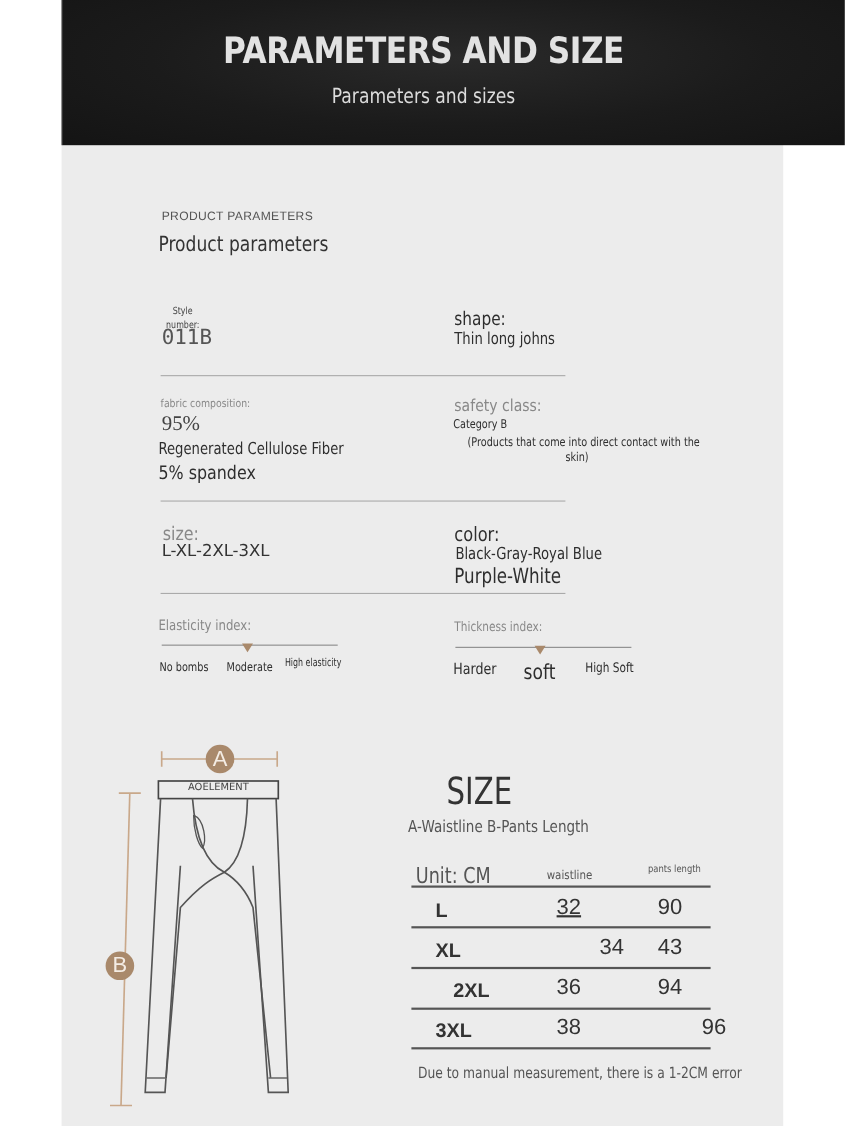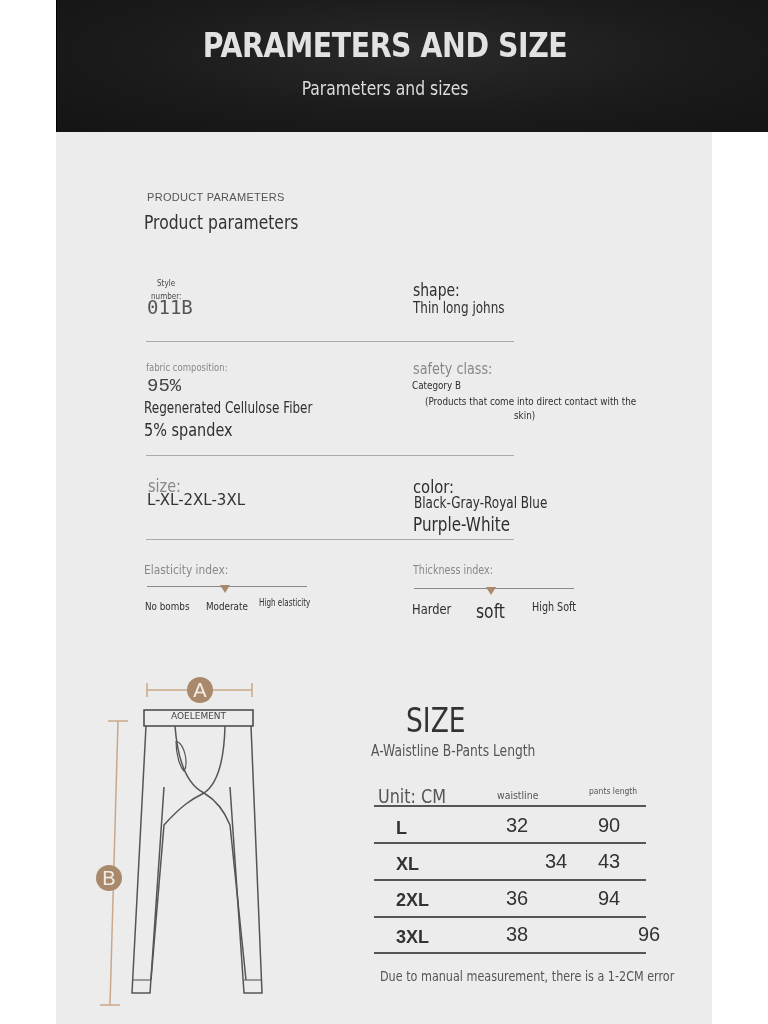--- a/index.html
+++ b/index.html
@@ -77,21 +77,21 @@
   <div class="abs cond lbl-tiny" style="left:101px; top:278px;">Style</div>
   <div class="abs cond lbl-tiny" style="left:95px; top:291px;">number:</div>
   <div class="abs" style="left:91px; top:296px; font-family:'DejaVu Sans Mono', monospace; font-size:19px; color:#555;">011B</div>
 
   <div class="abs cond val" style="left:357px; top:280px; font-size:17px; transform:scaleX(0.82);">shape:</div>
   <div class="abs cond val" style="left:357px; top:299px; font-size:15px; transform:scaleX(0.8);">Thin long johns</div>
 
   <div class="hr" style="left:90px; top:341px; width:368px;"></div>
 
   <div class="abs cond lbl-gray" style="left:90px; top:362px; font-size:10px; transform:scaleX(0.85);">fabric composition:</div>
-  <div class="abs" style="left:91px; top:375px; font-family:Liberation Mono, monospace; font-size:19px; color:#444; height:18px; overflow:hidden;">95%</div>
+  <div class="abs" style="left:91px; top:375px; font-family:Liberation Serif, serif; font-size:19px; color:#444; height:18px; overflow:hidden;">95%</div>
   <div class="abs cond val" style="left:88px; top:399px; font-size:15px; transform:scaleX(0.8);">Regenerated Cellulose Fiber</div>
   <div class="abs cond val" style="left:88px; top:420px; font-size:17px; transform:scaleX(0.85);">5% spandex</div>
 
   <div class="abs cond lbl-gray" style="left:357px; top:360px; font-size:15px; transform:scaleX(0.85);">safety class:</div>
   <div class="abs cond val" style="left:356px; top:379px; font-size:11px; transform:scaleX(0.8);">Category B</div>
   <div class="abs cond val" style="left:369px; top:395px; font-size:11px; transform:scaleX(0.8);">(Products that come into direct contact with the</div>
   <div class="abs cond val" style="left:458px; top:409px; font-size:11px; transform:scaleX(0.8);">skin)</div>
 
   <div class="hr" style="left:90px; top:455px; width:368px;"></div>
 
@@ -148,34 +148,34 @@
   <div class="abs cond size-title">SIZE</div>
   <div class="abs cond size-sub">A-Waistline B-Pants Length</div>
   <div class="abs cond unit">Unit: CM</div>
   <div class="abs cond colh" style="left:441px; top:789px;">waistline</div>
   <div class="abs cond colh" style="left:533px; top:786px; font-size:9px;">pants length</div>
   <div class="thick-line" style="left:318px; top:805px; width:272px;"></div>
 
   <div>
     <div>
       <div class="abs size-lbl" style="left:340px; top:818px;">L</div>
-      <div class="abs num" style="left:450px; top:814px;">32</div>
+      <div class="abs num" style="left:450px; top:814px;text-decoration:underline;">32</div>
       <div class="abs num" style="left:542px; top:814px;">90</div>
     </div>
     <div class="thick-line" style="left:318px; top:842px; width:272px;"></div>
 
     <div>
       <div class="abs size-lbl" style="left:340px; top:854px;">XL</div>
       <div class="abs num" style="left:450px; top:850px;margin-left:39px;">34</div>
       <div class="abs num" style="left:542px; top:850px;">43</div>
     </div>
     <div class="thick-line" style="left:318px; top:879px; width:272px;"></div>
 
     <div>
-      <div class="abs size-lbl" style="left:340px; top:890px;">2XL</div>
+      <div class="abs size-lbl" style="left:356px; top:890px;">2XL</div>
       <div class="abs num" style="left:450px; top:887px;">36</div>
       <div class="abs num" style="left:542px; top:887px;">94</div>
     </div>
     <div class="thick-line" style="left:318px; top:916px; width:272px;"></div>
 
     <div>
       <div class="abs size-lbl" style="left:340px; top:927px;">3XL</div>
       <div class="abs num" style="left:450px; top:923px;">38</div>
       <div class="abs num" style="left:542px; top:923px;margin-left:40px;">96</div>
     </div>

